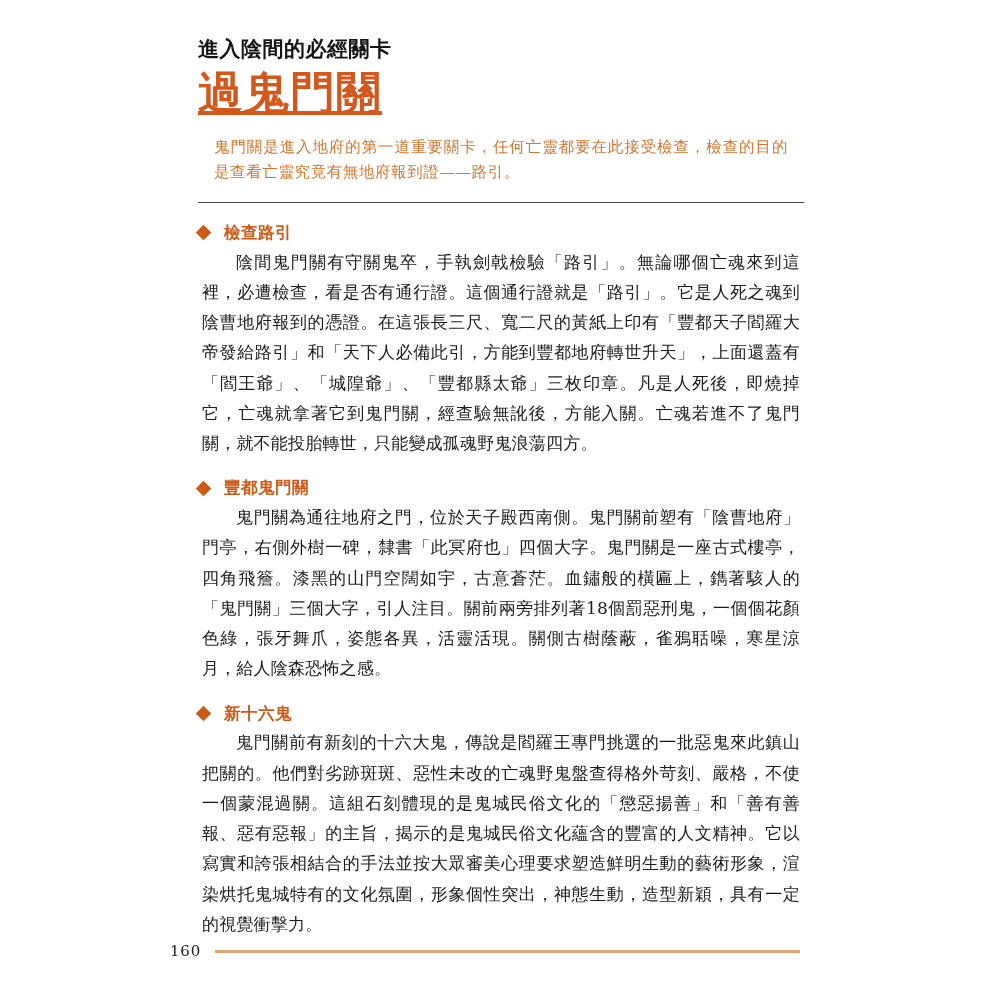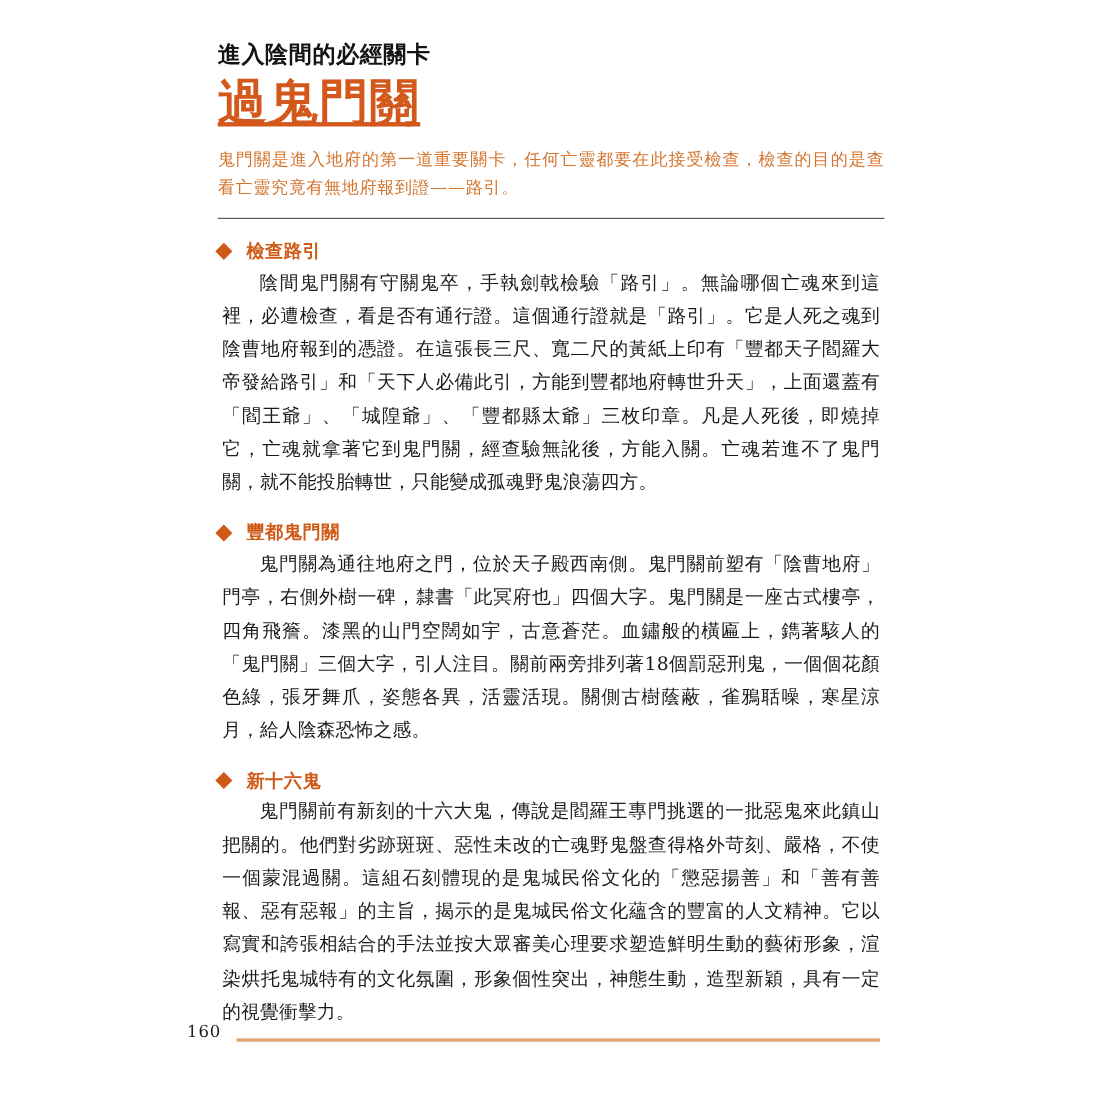--- a/index.html
+++ b/index.html
@@ -51,21 +51,21 @@
     text-decoration: underline;
   }
 
   .lede {
     font-family: "DejaVu Serif", "Liberation Serif", serif;
     font-size: 15.5px;
     line-height: 1.65;
     color: #d4762f;
     text-align: justify;
     text-justify: inter-ideograph;
-    margin: 0;
+    margin: 16px;
     letter-spacing: 0.6px;
   }
 
   .rule-top {
     border: 0;
     border-top: 1.6px solid #4a4a4a;
     margin: 14px 0 0 0;
     width: 100%;
   }
 
@@ -111,24 +111,24 @@
     text-justify: inter-ideograph;
     text-indent: 2em;
     margin: 4px;
     letter-spacing: 0.2px;
   }
 
   
   .footer {
     position: absolute;
     left: 170px;
-    bottom: 53px;
+    bottom: 40px;
     width: 630px;
     display: flex;
-    align-items: flex-end;
+    align-items: center;
     gap: 14px;
   }
 
   .folio {
     font-family: "DejaVu Serif", "Liberation Serif", serif;
     font-size: 15px;
     color: #23201d;
     letter-spacing: 0.8px;
     flex: 0 0 auto;
   }

